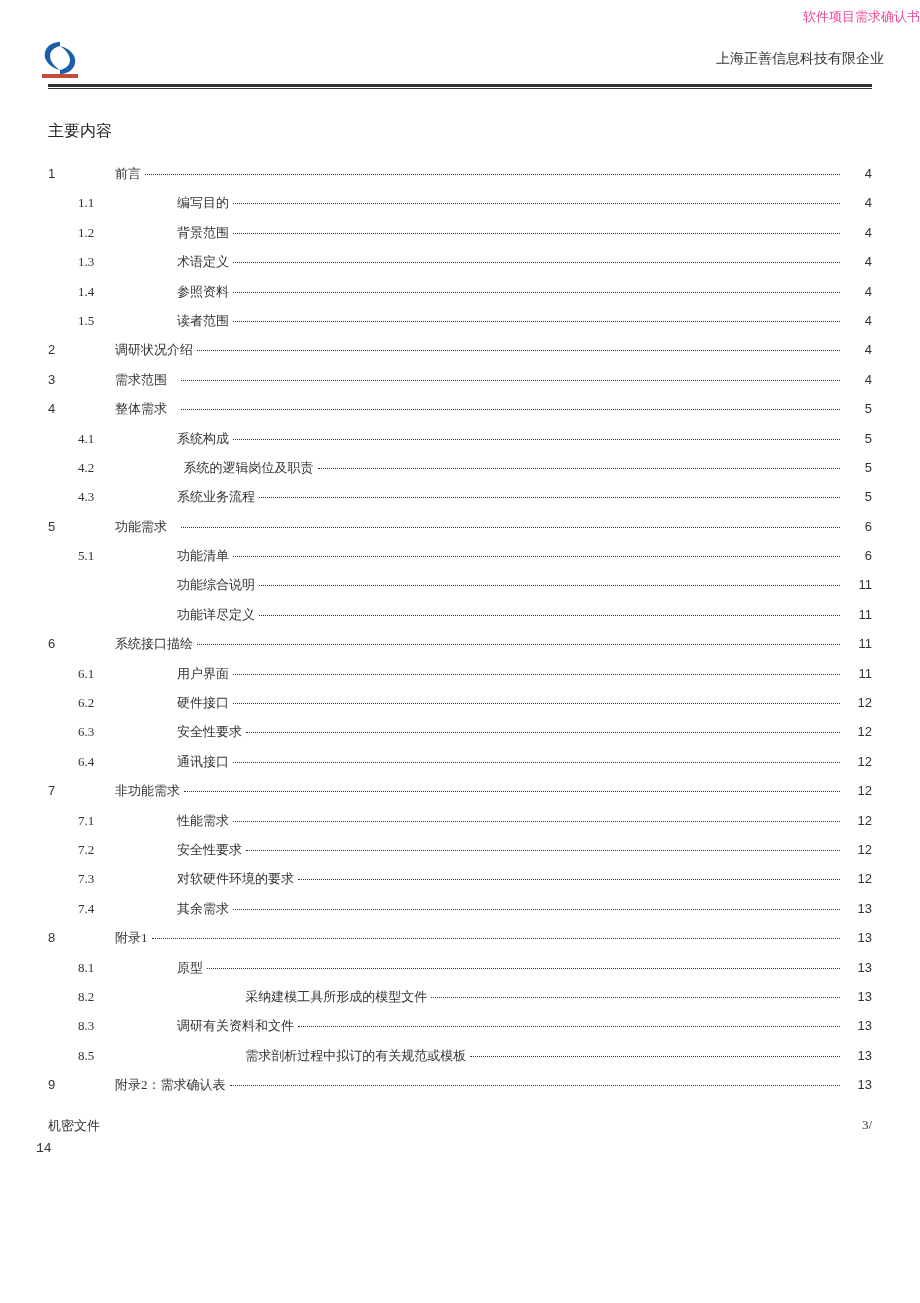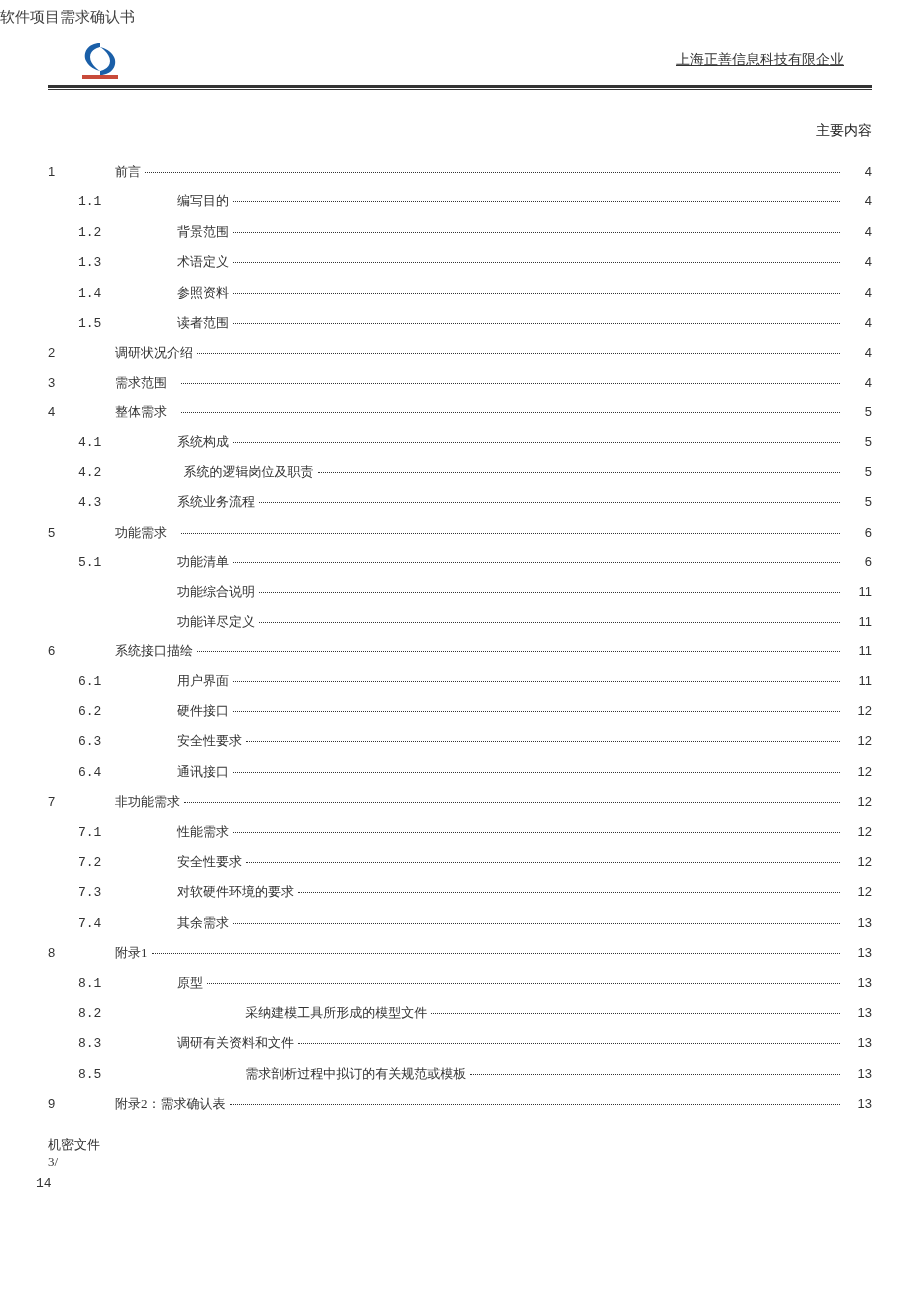--- a/index.html
+++ b/index.html
@@ -5,71 +5,70 @@
     * { margin: 0; padding: 0; box-sizing: border-box; }
     body {
       font-family: "SimSun", "宋体", serif;
       background: #fff;
       width: 920px;
       margin: 0 auto;
       color: #333;
       font-size: 13px;
     }
     .page-header-title {
-      text-align: left;
-      font-size: 15px;
-      color: #404040;
+      text-align: right;
+      font-size: 13px;
+      color: #ec4899;
       padding: 8px 0 4px;
     }
     .header-bar {
       display: flex;
       justify-content: space-between;
       align-items: center;
-      padding: 8px 76px 4px;
-      text-decoration: underline;
+      padding: 8px 36px 4px;
     }
     .logo {
       width: 48px;
       height: 42px;
     }
     .company-name {
       font-size: 14px;
       color: #333;
     }
     .double-rule {
       margin: 0 48px 32px;
       border-top: 3px solid #333;
       border-bottom: 1px solid #333;
       height: 5px;
     }
     .content {
       padding: 0 48px;
     }
     .toc-title {
-      text-align: right;
-      font-size: 14px;
+      text-align: left;
+      font-size: 16px;
       font-weight: normal;
       margin: 8px 0 20px;
       color: #222;
     }
     .toc-row {
       display: flex;
       align-items: baseline;
       line-height: 1.8;
       margin-bottom: 6px;
     }
     .toc-num-col {
       width: 30px;
       flex-shrink: 0;
       font-family: Arial, sans-serif;
     }
     .toc-subnum-col {
       width: 62px;
       flex-shrink: 0;
-      font-family: Liberation Mono, monospace;
+      font-family: Liberation Serif, serif;
     }
     .toc-label {
       flex-shrink: 0;
       white-space: pre;
       margin-left: 37px;
     }
     .toc-dots {
       flex: 1;
       border-bottom: 1.2px dotted #333;
       margin: 0 4px;
@@ -84,21 +83,20 @@
     .toc-page-text {
       flex-shrink: 0;
       padding-left: 6px;
       text-align: right;
     }
     .footer-row {
       display: flex;
       justify-content: space-between;
       padding: 14px 48px 6px;
       font-size: 13px;
-      flex-direction: column;
     }
     .footer-pg2 {
       padding: 0 36px 18px;
       font-family: Liberation Mono, monospace;
     }
   </style>
 </head>
 <body>
 
 <div class="page-header-title">软件项目需求确认书</div>

